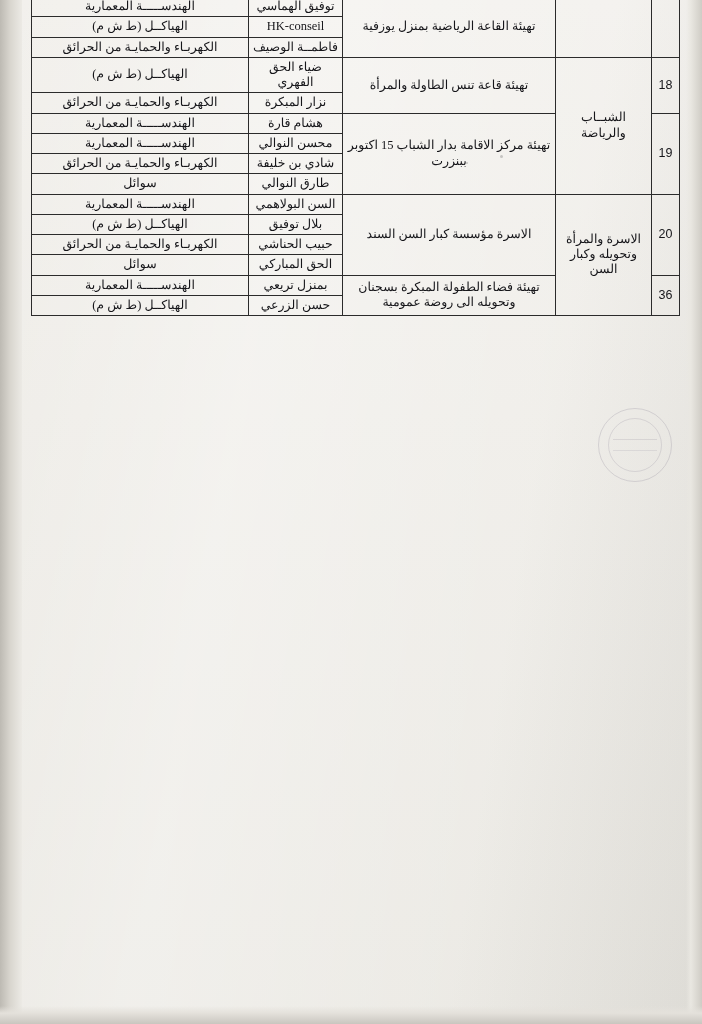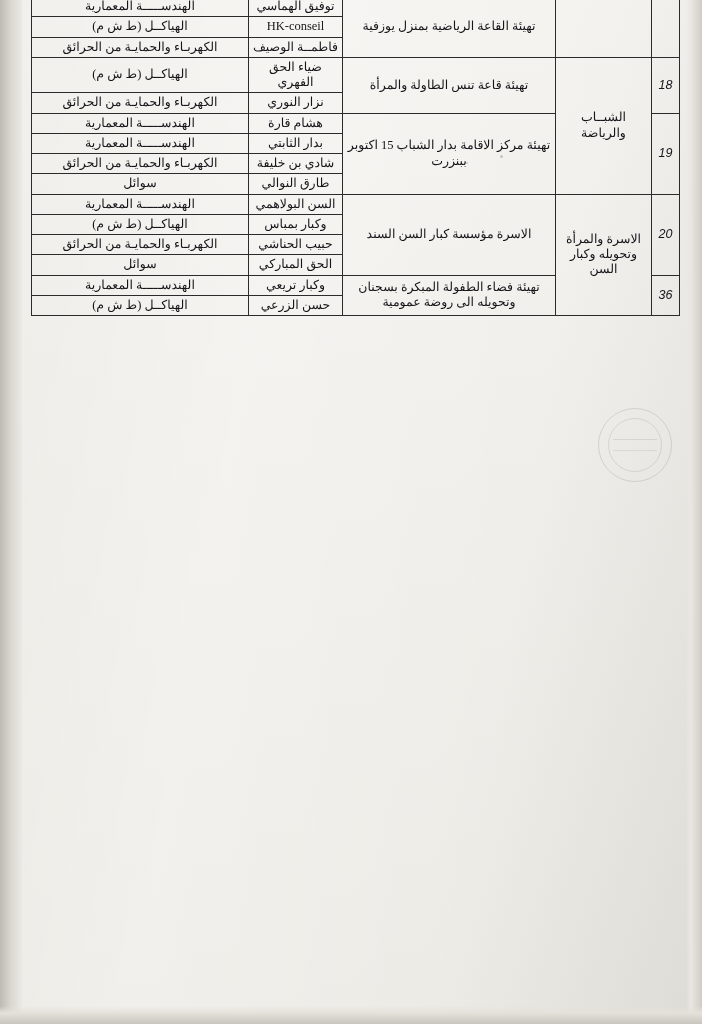--- a/index.html
+++ b/index.html
@@ -68,21 +68,20 @@
   col.c-proj   { width: 213px; }
   col.c-name   { width: 94px; }
   col.c-study  { width: 217px; }
 
   .num-cell {
     font-family: "Liberation Sans", sans-serif;
     font-size: 11px;
     vertical-align: top;
     padding-top: 2px;
     color: #1b1b20;
-    font-style: italic;
   }
   .sector-cell {
     font-size: 14px;
     color: #15151a;
     line-height: 1.5;
   }
   .proj-cell {
     font-size: 13.5px;
     color: #14141a;
     line-height: 1.5;
@@ -171,67 +170,67 @@
       </tr>
 
       <tr>
         <td class="num-cell" rowspan="2">18</td>
         <td class="sector-cell" rowspan="6">الشبــاب والرياضة</td>
         <td class="proj-cell" rowspan="2">تهيئة قاعة تنس الطاولة والمرأة</td>
         <td class="name-cell">ضياء الحق الفهري</td>
         <td class="type-cell">الهياكــل (ط ش م)</td>
       </tr>
       <tr>
-        <td class="name-cell">نزار النوري</td>
+        <td class="name-cell">نزار المبكرة</td>
         <td class="type-cell">الكهربـاء والحمايـة من الحرائق</td>
       </tr>
 
       <tr>
         <td class="num-cell" rowspan="4">19</td>
         <td class="proj-cell" rowspan="4">تهيئة مركز الاقامة بدار الشباب 15 اكتوبر ببنزرت</td>
         <td class="name-cell">هشام قارة</td>
         <td class="type-cell">الهندســـــة المعمارية</td>
       </tr>
       <tr>
-        <td class="name-cell">بدار الثابتي</td>
+        <td class="name-cell">محسن النوالي</td>
         <td class="type-cell">الهندســـــة المعمارية</td>
       </tr>
       <tr>
         <td class="name-cell">شادي بن خليفة</td>
         <td class="type-cell">الكهربـاء والحمايـة من الحرائق</td>
       </tr>
       <tr>
         <td class="name-cell">طارق النوالي</td>
         <td class="type-cell">سوائل</td>
       </tr>
 
       <tr>
         <td class="num-cell" rowspan="4">20</td>
         <td class="sector-cell" rowspan="6">الاسرة والمرأة وتحويله وكبار السن</td>
         <td class="proj-cell" rowspan="4">الاسرة مؤسسة كبار السن السند</td>
         <td class="name-cell">السن البولاهمي</td>
         <td class="type-cell">الهندســـــة المعمارية</td>
       </tr>
       <tr>
-        <td class="name-cell">وكبار بمباس</td>
+        <td class="name-cell">بلال توفيق</td>
         <td class="type-cell">الهياكــل (ط ش م)</td>
       </tr>
       <tr>
         <td class="name-cell">حبيب الحناشي</td>
         <td class="type-cell">الكهربـاء والحمايـة من الحرائق</td>
       </tr>
       <tr>
         <td class="name-cell">الحق المباركي</td>
         <td class="type-cell">سوائل</td>
       </tr>
 
       <tr>
         <td class="num-cell" rowspan="2">36</td>
         <td class="proj-cell" rowspan="2">تهيئة فضاء الطفولة المبكرة بسجنان وتحويله الى روضة عمومية</td>
-        <td class="name-cell">وكبار تريعي</td>
+        <td class="name-cell">بمنزل تريعي</td>
         <td class="type-cell">الهندســـــة المعمارية</td>
       </tr>
       <tr>
         <td class="name-cell">حسن الزرعي</td>
         <td class="type-cell">الهياكــل (ط ش م)</td>
       </tr>
     </tbody>
   </table>
 
   <div class="stamp"></div>

